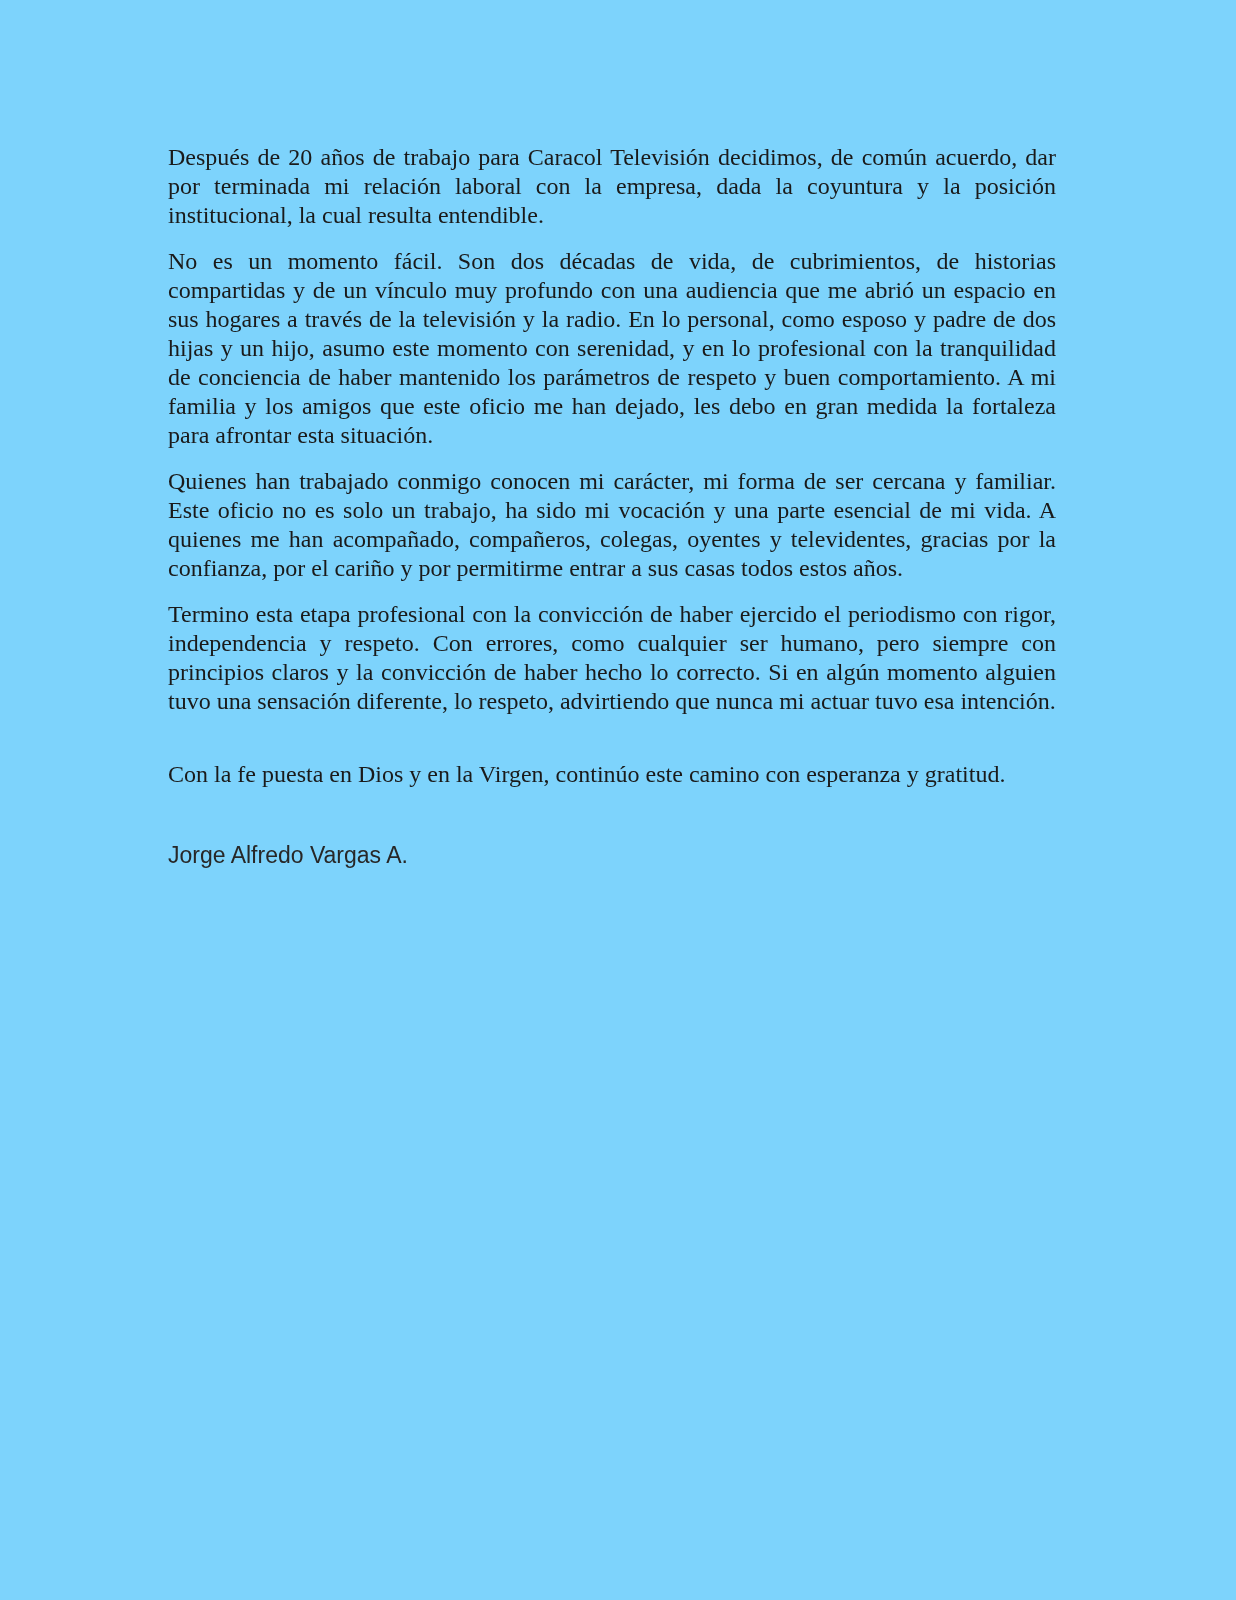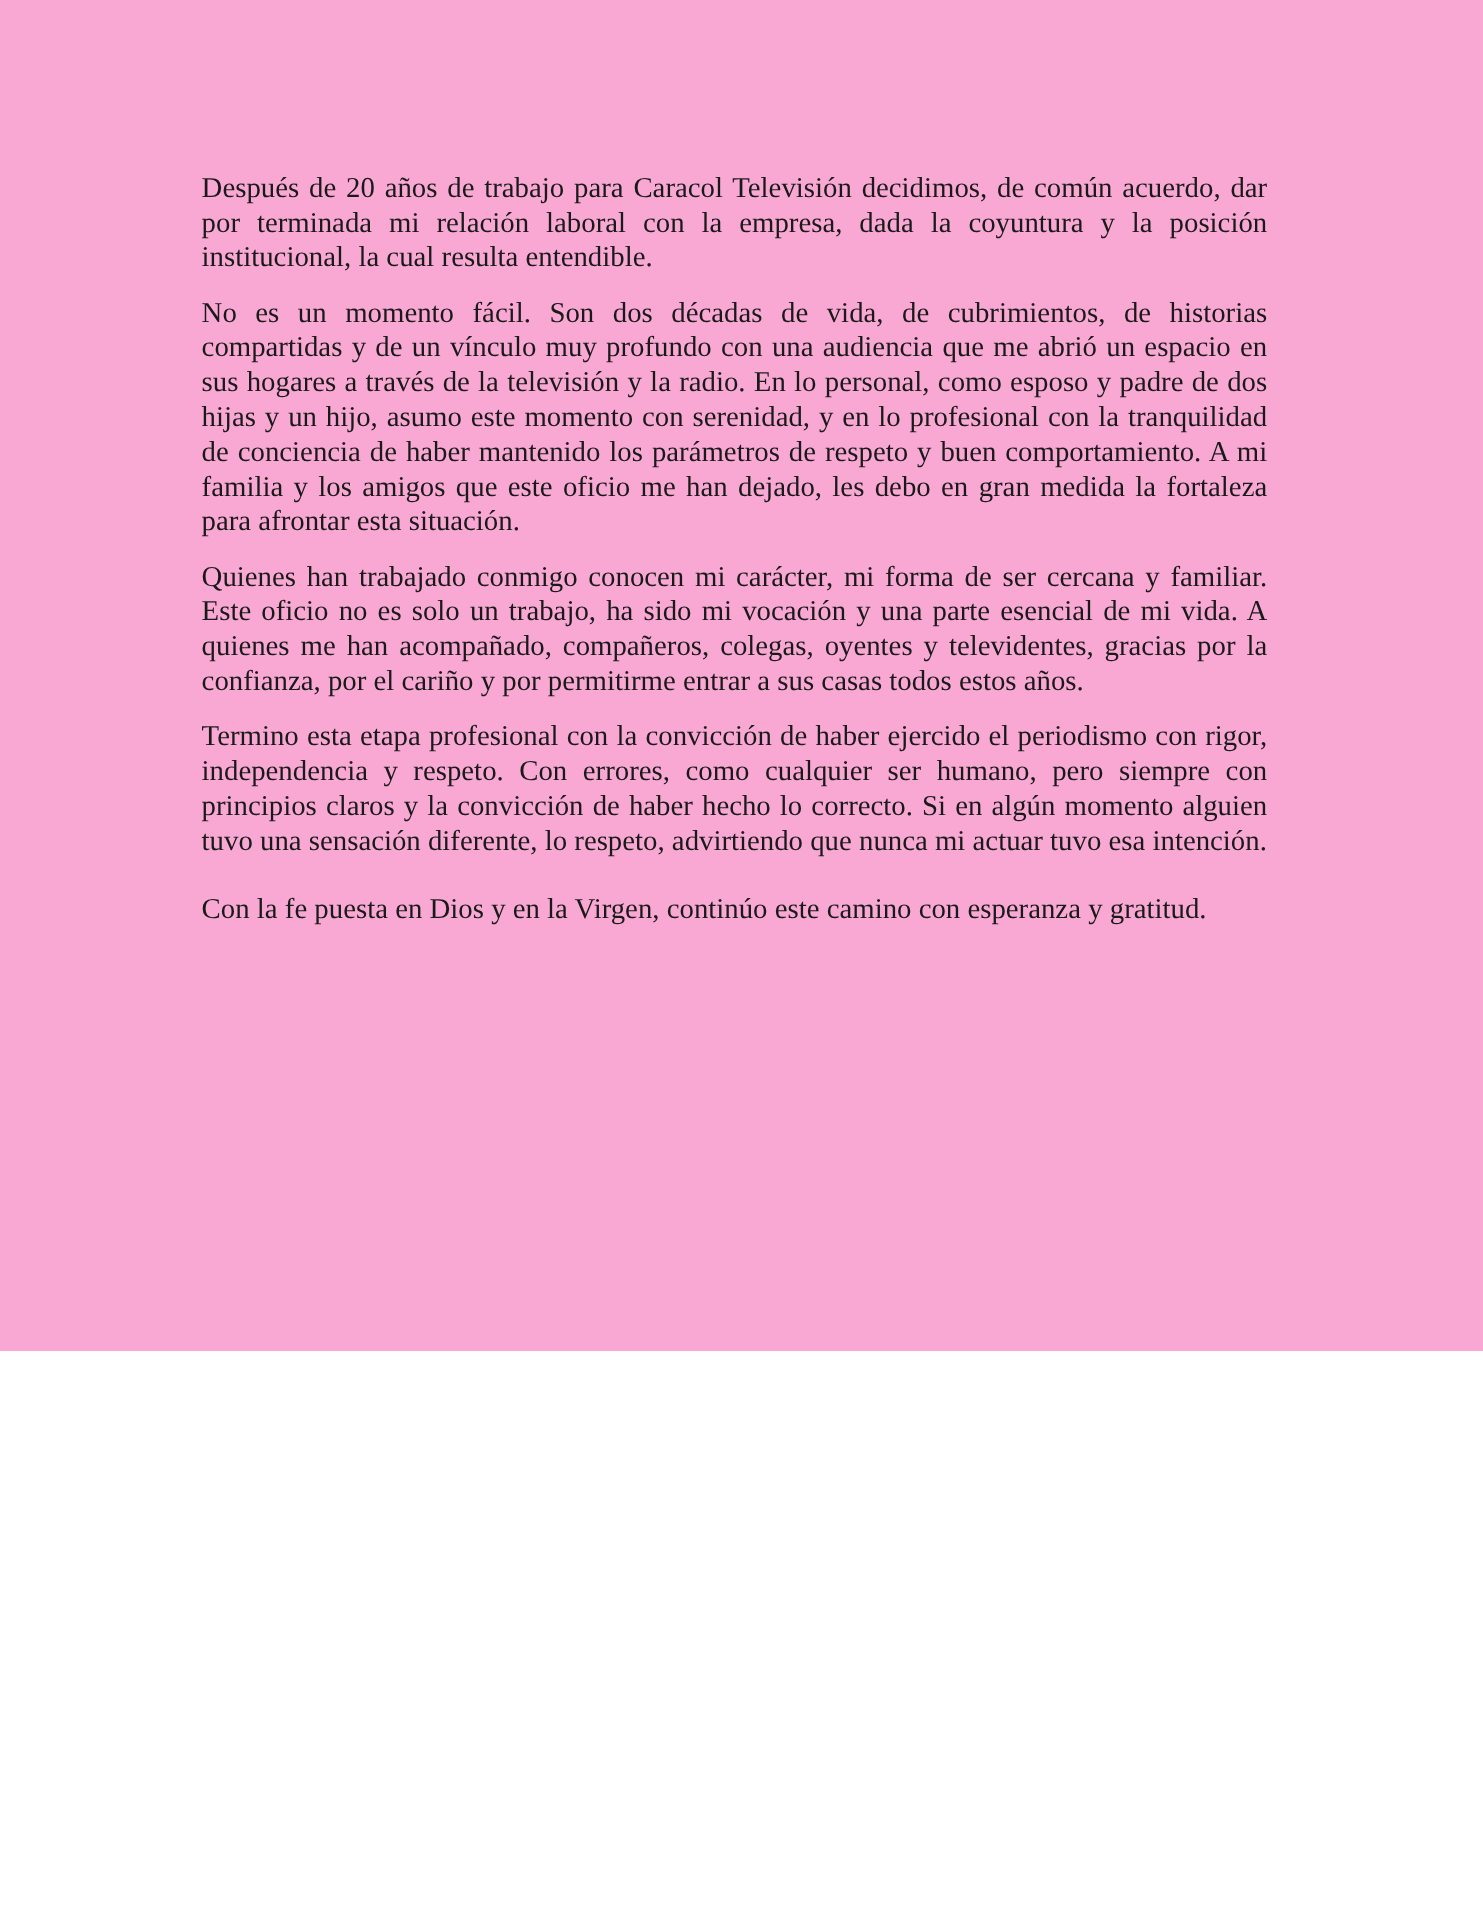--- a/index.html
+++ b/index.html
@@ -4,54 +4,55 @@
 <title>Document</title>
 <style>
   html, body {
     margin: 0;
     padding: 0;
     background: #ffffff;
   }
   .page {
     position: relative;
     width: 1236px;
-    height: 1126px;
-    background: #f9a8d4;
+    height: 1600px;
+    background: #7dd3fc;
     overflow: hidden;
   }
   .content {
     position: absolute;
     left: 168px;
     top: 143px;
     width: 888px;
   }
   .para {
     font-family: "Liberation Serif", "DejaVu Serif", serif;
     font-size: 24px;
     line-height: 29px;
     color: #1a1a1a;
     text-align: justify;
     margin: 0 0 17px 0;
   }
   .para.gap-before {
-    margin-top: 28px;
+    margin-top: 44px;
   }
   .signature {
     font-family: "Liberation Sans", "DejaVu Sans", sans-serif;
     font-size: 23px;
     line-height: 29px;
     color: #272727;
     text-align: left;
     margin-top: 52px;
   }
 </style>
 </head>
 <body>
 
 <div class="page">
   <div class="content">
     <p class="para">Después de 20 años de trabajo para Caracol Televisión decidimos, de común acuerdo, dar por terminada mi relación laboral con la empresa, dada la coyuntura y la posición institucional, la cual resulta entendible.</p>
     <p class="para">No es un momento fácil. Son dos décadas de vida, de cubrimientos, de historias compartidas y de un vínculo muy profundo con una audiencia que me abrió un espacio en sus hogares a través de la televisión y la radio. En lo personal, como esposo y padre de dos hijas y un hijo, asumo este momento con serenidad, y en lo profesional con la tranquilidad de conciencia de haber mantenido los parámetros de respeto y buen comportamiento. A mi familia y los amigos que este oficio me han dejado, les debo en gran medida la fortaleza para afrontar esta situación.</p>
     <p class="para">Quienes han trabajado conmigo conocen mi carácter, mi forma de ser cercana y familiar. Este oficio no es solo un trabajo, ha sido mi vocación y una parte esencial de mi vida. A quienes me han acompañado, compañeros, colegas, oyentes y televidentes, gracias por la confianza, por el cariño y por permitirme entrar a sus casas todos estos años.</p>
     <p class="para">Termino esta etapa profesional con la convicción de haber ejercido el periodismo con rigor, independencia y respeto. Con errores, como cualquier ser humano, pero siempre con principios claros y la convicción de haber hecho lo correcto. Si en algún momento alguien tuvo una sensación diferente, lo respeto, advirtiendo que nunca mi actuar tuvo esa intención.</p>
     <p class="para gap-before">Con la fe puesta en Dios y en la Virgen, continúo este camino con esperanza y gratitud.</p>
+    <p class="signature">Jorge Alfredo Vargas A.</p>
   </div>
 </div>
 
 </body></html>

